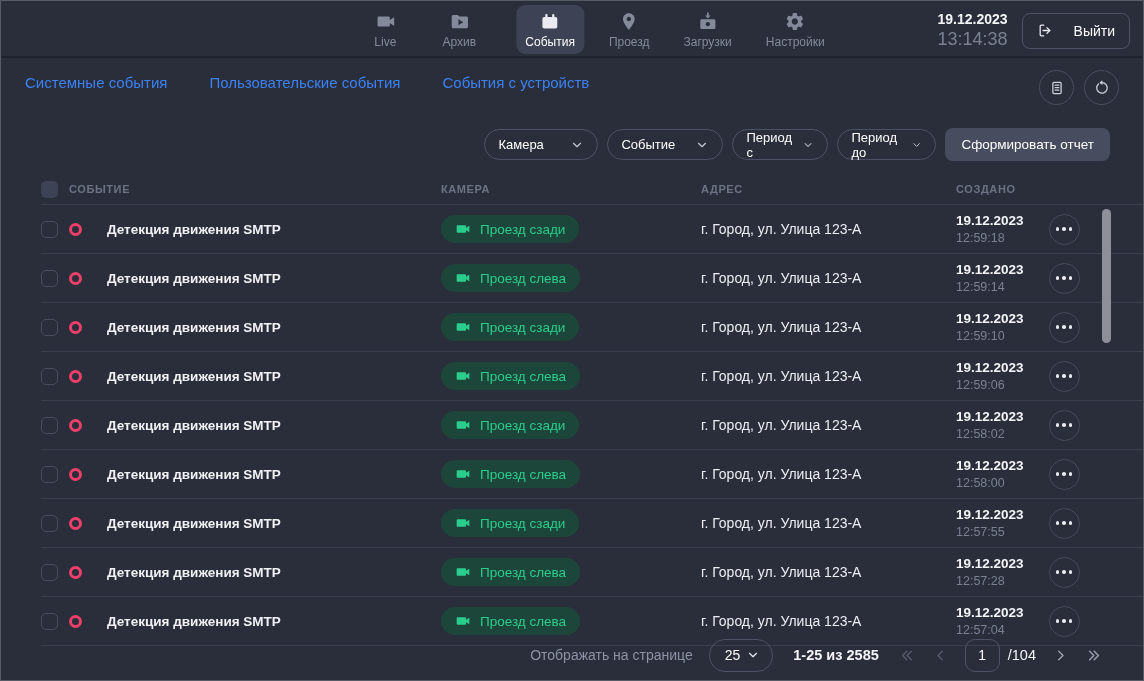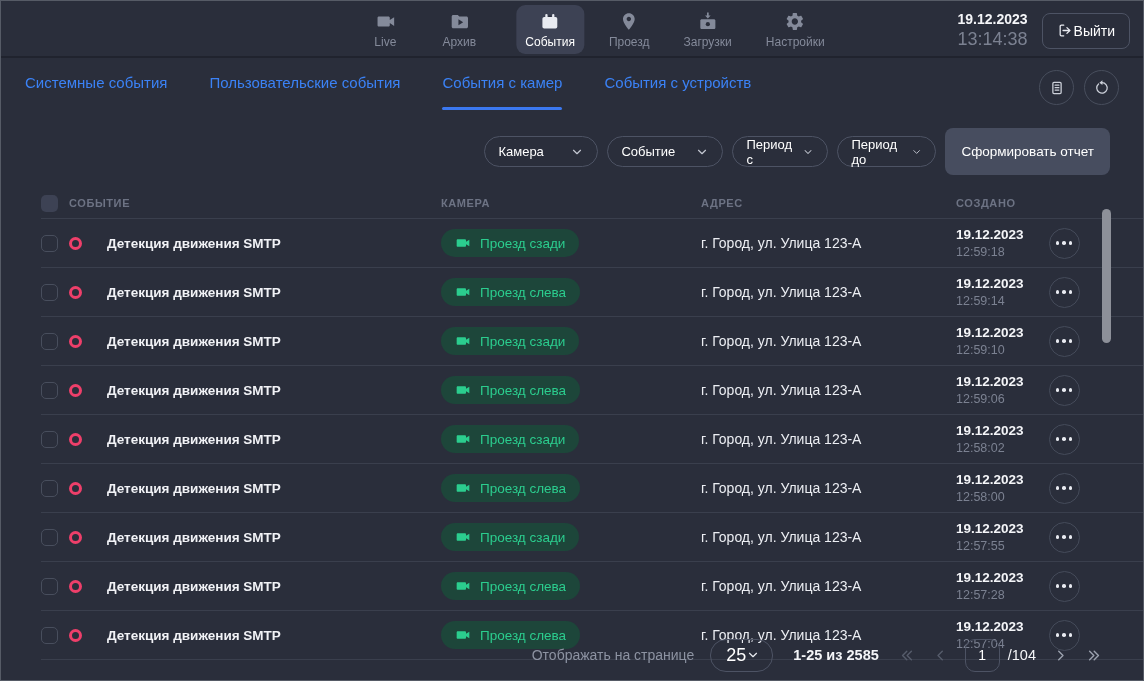--- a/index.html
+++ b/index.html
@@ -15,42 +15,42 @@
   .nav { position:absolute; left:50%; top:4px; transform:translateX(calc(-50% + 23px)); display:flex; gap:16px; }
   .nav-item { display:flex; flex-direction:column; align-items:center; justify-content:center; gap:3px;
     min-width:58px; height:49px; padding:3px 9px; border-radius:9px; color:#848a9a; font-size:12px; cursor:pointer; }
   .nav-item svg { width:21px; height:21px; fill:currentColor; }
   .nav-item.active { background:#3d4254; color:#fff;margin-left:12px; }
   .nav-item.active svg { fill:#e9ebf1; }
   .topbar-right { position:absolute; right:13px; top:9px; display:flex; align-items:center; gap:14px; }
   .datetime { text-align:right; line-height:1.3; }
   .datetime .date { font-weight:bold; font-size:14px; color:#f4f5f8; }
   .datetime .time { font-size:18px; color:#7b8191; }
-  .logout-btn { display:flex; align-items:center; gap:0; height:36px; padding:0 14px;
+  .logout-btn { display:flex; align-items:center; gap:20px; height:36px; padding:0 14px;
     background:transparent; border:1px solid #4d5364; border-radius:8px; color:#fff; font-size:14px;
     font-family:inherit; cursor:pointer; }
   .logout-btn svg { width:17px; height:17px; stroke:#e9ebf1; fill:none; stroke-width:1.8; stroke-linecap:round; stroke-linejoin:round; }
 
   
   .tabs-row { display:flex; align-items:flex-start; padding:0 24px 0 24px; margin-top:16px; height:46px; }
   .tabs { display:flex; gap:42px; }
   .tab { position:relative; font-size:15px; color:#3b82f6; padding-bottom:19px; white-space:nowrap; cursor:pointer; }
   .tab.active::after { content:""; position:absolute; left:0; right:0; bottom:0; height:3px; border-radius:2px; background:#3b78f0; }
   .tab-actions { margin-left:auto; display:flex; gap:10px; margin-top:-4px; }
   .icon-circle-btn { width:35px; height:35px; border-radius:50%; border:1px solid #484e5d; background:transparent;
     display:flex; align-items:center; justify-content:center; color:#cdd1da; cursor:pointer; }
   .icon-circle-btn svg { width:18px; height:18px; stroke:currentColor; fill:none; stroke-width:1.7; stroke-linecap:round; }
 
   
   .filters-row { display:flex; justify-content:flex-end; align-items:center; gap:9px; padding-right:33px; margin:8px 0 13px; }
   .filter-pill { display:flex; align-items:center; justify-content:space-between; gap:8px; height:31px;
     border:1px solid #4d5364; border-radius:16px; padding:0 13px; font-size:13px; color:#fff; cursor:pointer; }
   .filter-pill svg { width:14px; height:14px; stroke:#c3c7d1; fill:none; stroke-width:2; stroke-linecap:round; stroke-linejoin:round; }
   .w114 { width:114px; } .w116 { width:116px; } .w96 { width:96px; } .w99 { width:99px; }
-  .report-btn { height:47px; padding:0 16px; background:#474d5f; border:none; border-radius:8px;
+  .report-btn { height:33px; padding:0 16px; background:#474d5f; border:none; border-radius:8px;
     color:#fff; font-size:13.5px; font-family:inherit; cursor:pointer; }
 
   
   .table { padding-left:40px; }
   .hdr-row { display:flex; align-items:center; height:31px; border-bottom:1px solid #3a3f4d;
     color:#6d7384; font-size:11px; font-weight:bold; letter-spacing:.6px; }
   .col-check { width:28px; display:flex; align-items:center; }
   .col-event { width:372px; display:flex; align-items:center; gap:13px; }
   .col-camera { width:260px; }
   .col-address { width:255px; font-size:14px; color:#eceef3; }
@@ -69,22 +69,22 @@
   .ellipsis-btn { width:31px; height:31px; border-radius:50%; border:1px solid #454b5a; background:transparent;
     display:flex; align-items:center; justify-content:center; gap:3px; cursor:pointer; }
   .ellipsis-btn i { width:3.5px; height:3.5px; border-radius:50%; background:#e9ebf1; }
 
   
   .scroll-thumb { position:absolute; top:208px; right:32px; width:9px; height:134px; border-radius:5px; background:#8d9099; }
 
   
   .pagination { position:absolute; bottom:7px; right:41px; display:flex; align-items:center; gap:16px; height:36px; }
   .pp-label { color:#8d93a2; font-size:14px; }
-  .pp-select { display:flex; align-items:center; gap:0; height:33px; padding:0 12px 0 15px;
-    border:1px solid #4d5364; border-radius:16px; color:#fff; font-size:18px; cursor:pointer; }
+  .pp-select { display:flex; align-items:center; gap:6px; height:33px; padding:0 12px 0 15px;
+    border:1px solid #4d5364; border-radius:16px; color:#fff; font-size:14px; cursor:pointer; }
   .pp-select svg { width:14px; height:14px; stroke:#e9ebf1; fill:none; stroke-width:2; stroke-linecap:round; stroke-linejoin:round; }
   .range { font-size:14.5px; font-weight:bold; color:#f4f5f8; margin:0 4px; }
   .pg-btn { background:none; border:none; padding:0; display:flex; align-items:center; cursor:pointer; }
   .pg-btn svg { width:17px; height:17px; fill:none; stroke-width:2; stroke-linecap:round; stroke-linejoin:round; }
   .pg-btn.disabled svg { stroke:#565c6b; }
   .pg-btn.enabled svg { stroke:#9ba1ae; }
   .page-box { width:35px; height:33px; border:1px solid #4d5364; border-radius:10px; background:transparent;
     color:#fff; font-size:14px; text-align:center; display:flex; align-items:center; justify-content:center; }
   .page-total { color:#f4f5f8; font-size:14.5px; margin-left:-8px; }
   .cut { fill:#2a2e3b; }
@@ -152,21 +152,20 @@
           </svg>
         <span>Выйти</span>
       </button>
     </div>
   </div>
 
   <div class="tabs-row">
     <div class="tabs">
       <div class="tab"><span>Системные события</span></div>
       <div class="tab"><span>Пользовательские события</span></div>
-      <div class="tab active"><span>События с камер</span></div>
       <div class="tab"><span>События с устройств</span></div>
     </div>
     <div class="tab-actions">
       <button class="icon-circle-btn">
         <svg viewBox="0 0 24 24">
             <rect x="6.5" y="4.5" width="11" height="15" rx="1.5"></rect>
             <path d="M9.5 8.3h5M9.5 11.5h5M9.5 14.7h5"></path>
           </svg>
       </button>
       <button class="icon-circle-btn">

